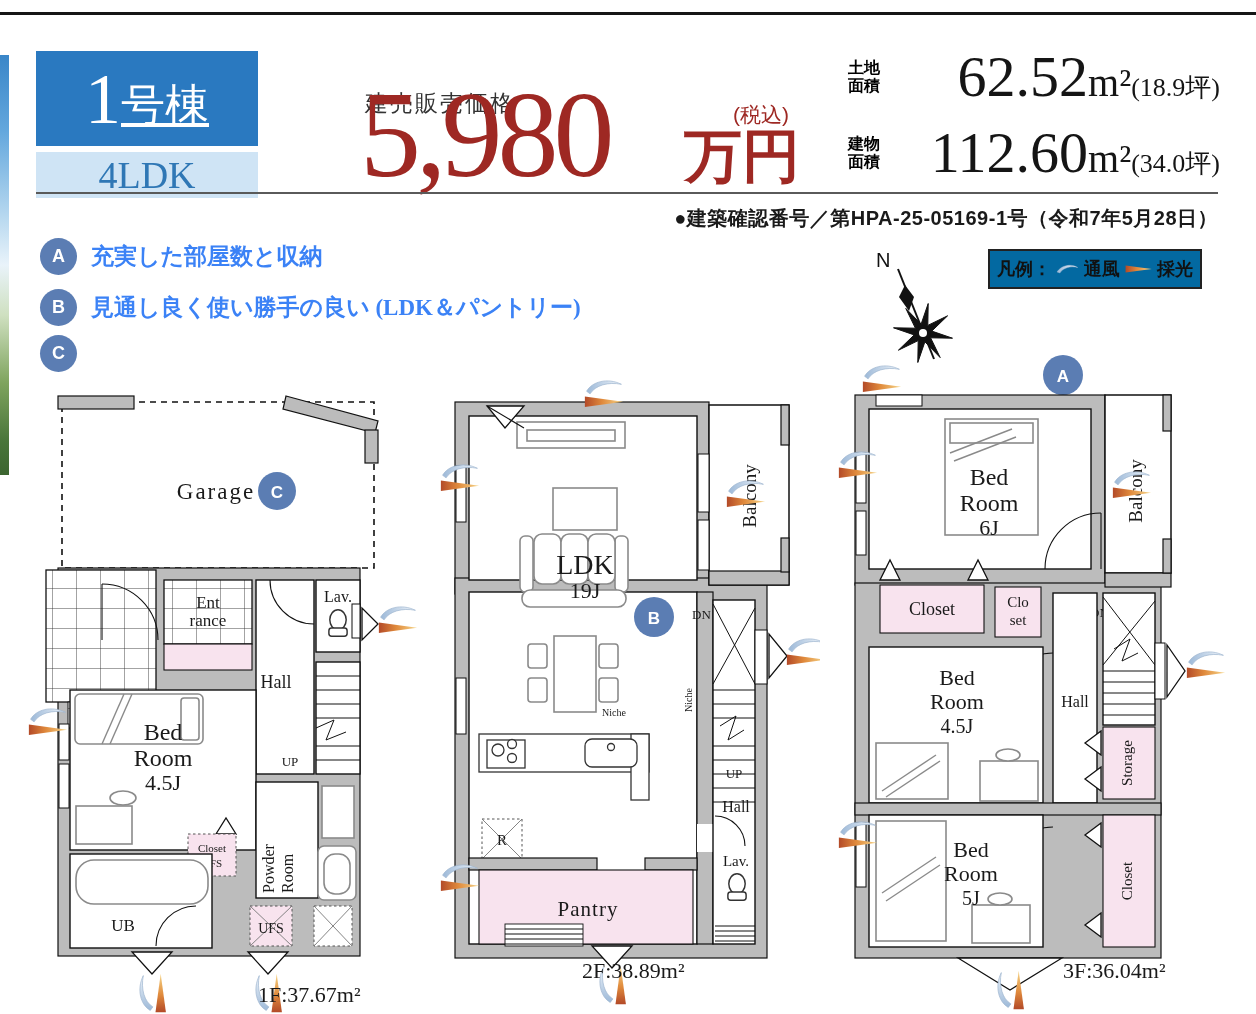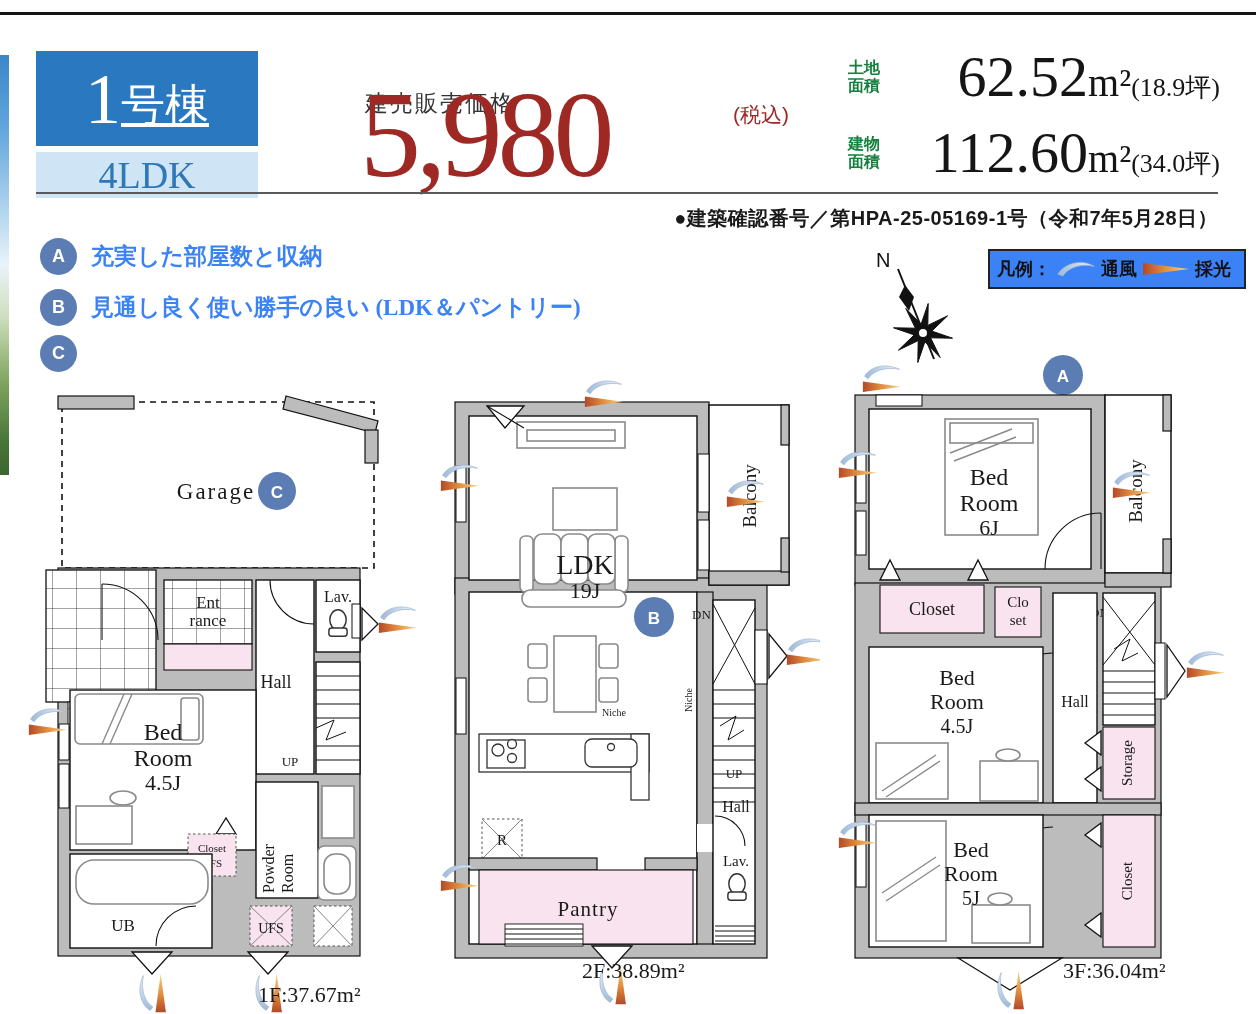--- a/index.html
+++ b/index.html
@@ -16,35 +16,35 @@
   #bno .num{font-size:72px;line-height:1;}
   #bno .suf{font-size:44px;line-height:1;margin-top:14px;text-decoration:underline;}
   #ptype{left:36px;top:152px;width:222px;height:46px;background:#cfe4f5;color:#2f77b5;
        display:flex;align-items:center;justify-content:center;font-family:"Liberation Serif",serif;font-size:38px;}
   #plabel{left:365px;top:56px;font-size:23px;color:#333;letter-spacing:2px;margin-top:32px;}
   #pvalue{left:360px;top:74px;font-family:"Liberation Serif",serif;font-size:122px;line-height:1;
           color:#9e2823;letter-spacing:-5px;}
   #ptax{left:733px;top:101px;font-size:21px;color:#9e2823;font-weight:normal;}
   #punit{left:684px;top:118px;font-family:"Liberation Serif",serif;font-size:58px;color:#9e2823;font-weight:bold;}
   .arearow{left:848px;width:372px;display:flex;align-items:baseline;}
-  .arearow .alabel{font-size:16px;font-weight:bold;color:#15803d;line-height:1.12;align-self:center;white-space:nowrap;}
+  .arearow .alabel{font-size:16px;font-weight:bold;color:#000000;line-height:1.12;align-self:center;white-space:nowrap;}
   .arearow .aval{font-family:"Liberation Serif",serif;font-size:58px;color:#151515;line-height:1;margin-left:8px;flex:1;text-align:right;}
   .arearow .aunit{font-family:"Liberation Serif",serif;font-size:40px;color:#151515;}
   .arearow .atsubo{font-family:"Liberation Serif",serif;font-size:26px;color:#151515;}
   #row-land{top:48px;} #row-bldg{top:124px;}
   #divider{left:36px;top:192px;width:1182px;height:2px;background:#5a5a5a;}
   #confirm{right:38px;top:205px;font-size:20px;font-weight:bold;color:#1a1a1a;letter-spacing:0.5px;}
   
   .feat{left:40px;height:38px;display:flex;align-items:center;gap:14px;}
   .feat .mk{width:37px;height:37px;border-radius:50%;background:#5b7db3;color:#fff;font-size:18px;
             font-weight:bold;display:flex;align-items:center;justify-content:center;flex:none;}
   .feat .tx{font-family:"Liberation Serif","DejaVu Serif",serif;font-size:23px;color:#3b82f6;white-space:nowrap;font-weight:bold;}
   #feat-a{top:237px;} #feat-b{top:288px;} #feat-c{top:334px;}
   
-  #legend{left:988px;top:249px;width:258px;height:40px;border:2px solid #222;background:#3b82f6;
+  #legend{left:988px;top:249px;width:214px;height:40px;border:2px solid #222;background:#0369a1;
           display:flex;align-items:center;gap:5px;padding:0 7px;box-sizing:border-box;}
   #legend .lt{font-size:18px;font-weight:bold;color:#111;white-space:nowrap;}
   
   svg text{font-family:"Liberation Serif","DejaVu Serif",serif;fill:#1a1a1a;}
   text.mletter{font-family:"Liberation Sans","DejaVu Sans",sans-serif;fill:#fff;font-weight:bold;}
   .wall{fill:#bcbcbc;stroke:#111;stroke-width:1.2;}
   .room{fill:#fff;stroke:#111;stroke-width:1.4;}
   .win{fill:#fff;stroke:#111;stroke-width:1;}
   .pink{fill:#f8e3ee;stroke:#111;stroke-width:1.1;}
   .pinkd{fill:#f8e3ee;stroke:#555;stroke-width:1;stroke-dasharray:2.5 2.5;}
@@ -94,20 +94,21 @@
 
   <div id="bno" class="abs">
     <span class="num">1</span>
     <span class="suf">号棟</span>
   </div>
   <div id="ptype" class="abs">4LDK</div>
 
   <div id="plabel" class="abs">建売販売価格</div>
   <div id="pvalue" class="abs">5,980</div>
   <div id="ptax" class="abs">(税込)</div>
+  <div id="punit" class="abs">万円</div>
 
   <div id="row-land" class="abs arearow">
     <span class="alabel">
       <span>土地</span><br>
       <span>面積</span>
     </span>
     <span class="aval">62.52</span>
     <span class="aunit">m²</span>
     <span class="atsubo">(18.9坪)</span>
   </div>

